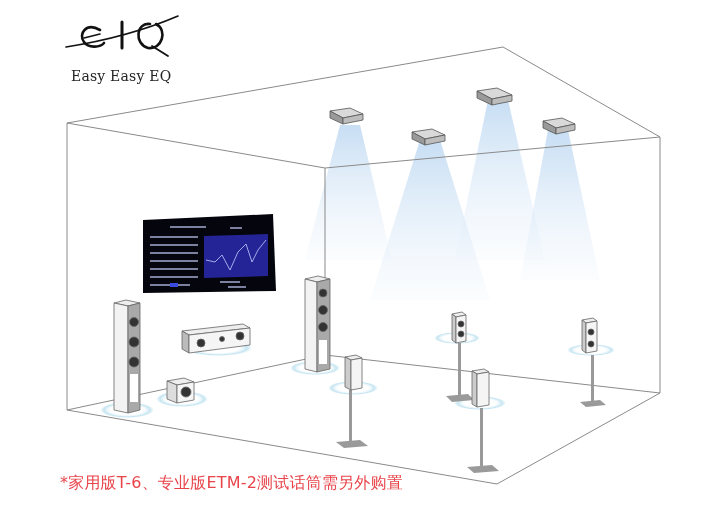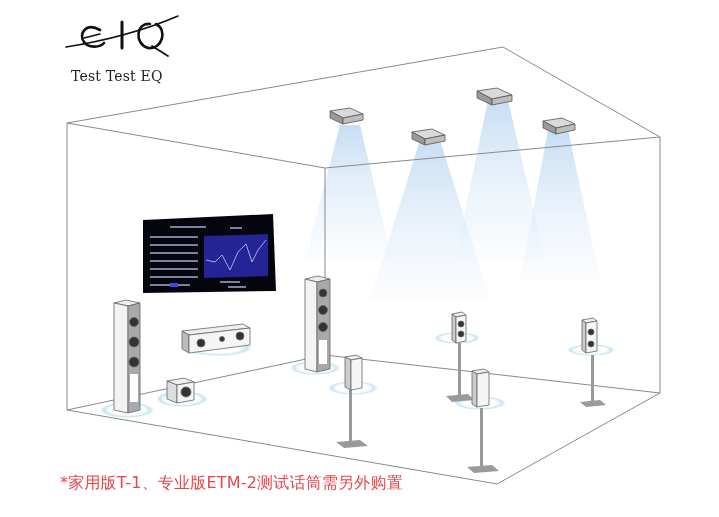--- a/index.html
+++ b/index.html
@@ -174,14 +174,14 @@
     <rect x="591" y="355" width="3" height="46" fill="#999" stroke="none"></rect>
     <polygon points="580,402 600,400 606,405 586,407" fill="#9a9a9a" stroke="none"></polygon>
     <polygon points="582,320 593,318 597,321 586,323" fill="#eee"></polygon>
     <polygon points="582,320 586,323 586,353 582,350" fill="#ccc"></polygon>
     <polygon points="586,323 597,321 597,351 586,353" fill="#f5f5f5"></polygon>
     <circle cx="591" cy="332" r="3" fill="#333"></circle>
     <circle cx="591" cy="344" r="3" fill="#333"></circle>
   </g>
 </svg>
 
-<div class="brand-text">Test Test EQ</div>
-<div class="footnote">*家用版T-1、专业版ETM-2测试话筒需另外购置</div>
+<div class="brand-text">Easy Easy EQ</div>
+<div class="footnote">*家用版T-6、专业版ETM-2测试话筒需另外购置</div>
 
 </body></html>

